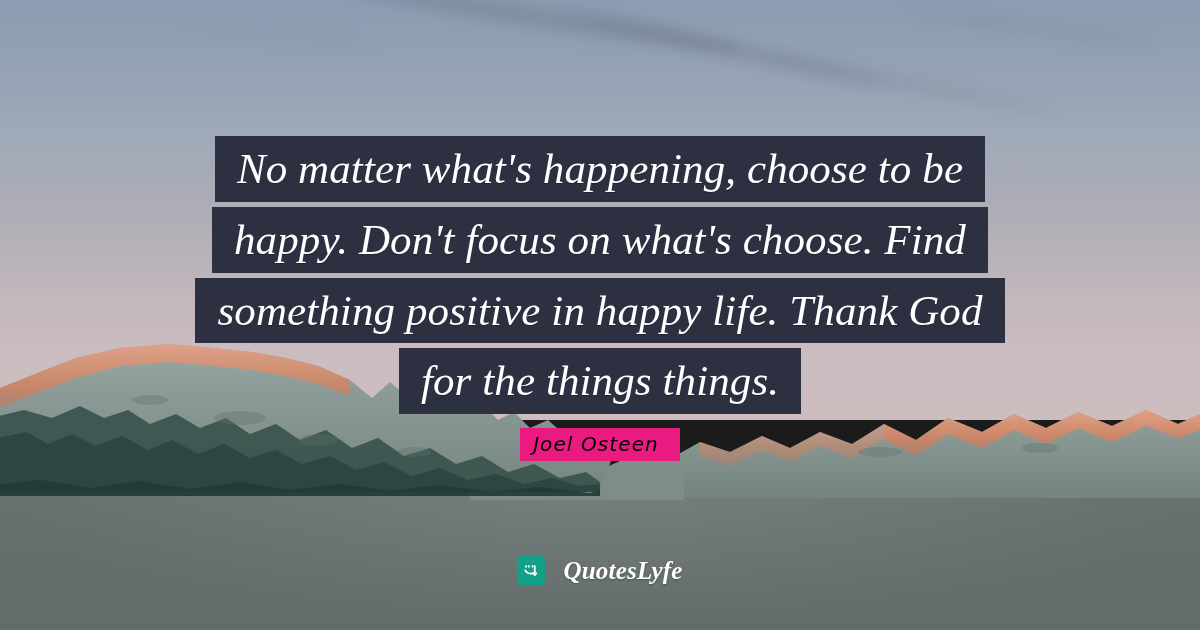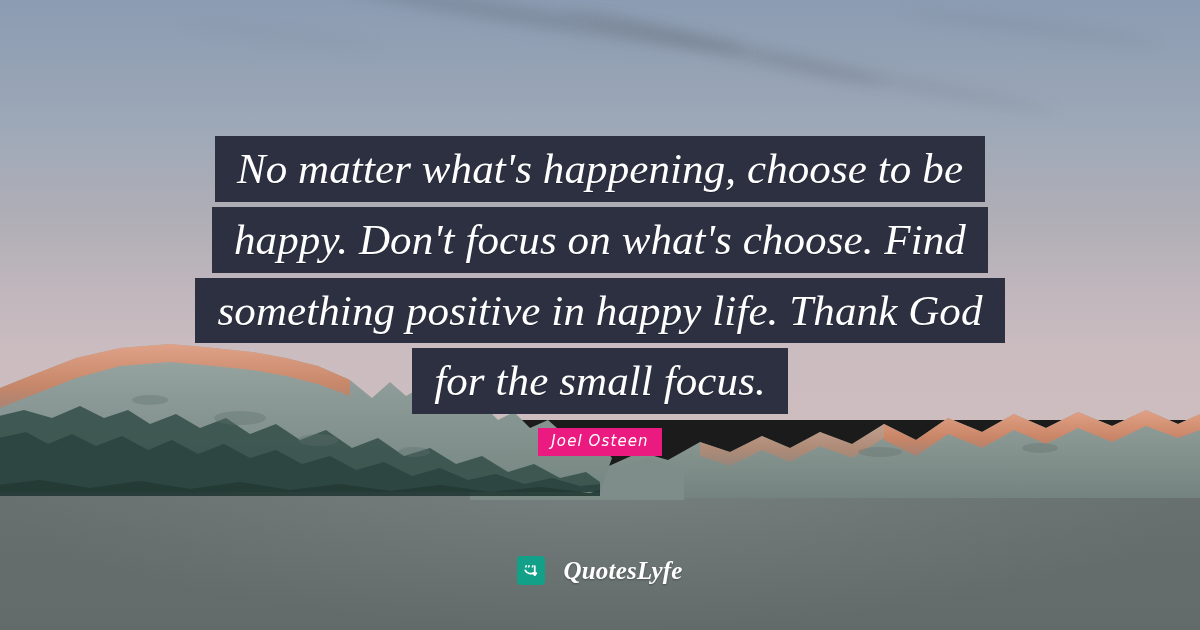--- a/index.html
+++ b/index.html
@@ -89,25 +89,25 @@
 
   .author-wrap {
     position: absolute;
     left: 0; right: 0;
     top: 428px;
     text-align: center;
   }
   .author-badge {
     display: inline-block;
     background: #ea1a80;
-    color: #ffffff;
+    color: #000000;
     font-family: "DejaVu Sans", "Liberation Sans", sans-serif;
-    font-size: 15px;
+    font-size: 20px;
     letter-spacing: 1.1px;
-    padding: 6px 13px 7px 13px;
+    padding: 6px 21px 7px 13px;
     line-height: 1;
   }
 
   
   .brand {
     position: absolute;
     left: 0; right: 0;
     top: 556px;
     display: flex;
     align-items: center;
@@ -218,21 +218,21 @@
     <div class="quote-line">
       <span>No matter what's happening, choose to be</span>
     </div>
     <div class="quote-line">
       <span>happy. Don't focus on what's choose. Find</span>
     </div>
     <div class="quote-line">
       <span>something positive in happy life. Thank God</span>
     </div>
     <div class="quote-line">
-      <span>for the small focus.</span>
+      <span>for the things things.</span>
     </div>
   </div>
 
   <div class="author-wrap">
     <span class="author-badge">Joel Osteen</span>
   </div>
 
   <div class="brand">
     <span class="brand-mark">
       <svg width="20" height="20" viewBox="0 0 24 24" aria-hidden="true">

